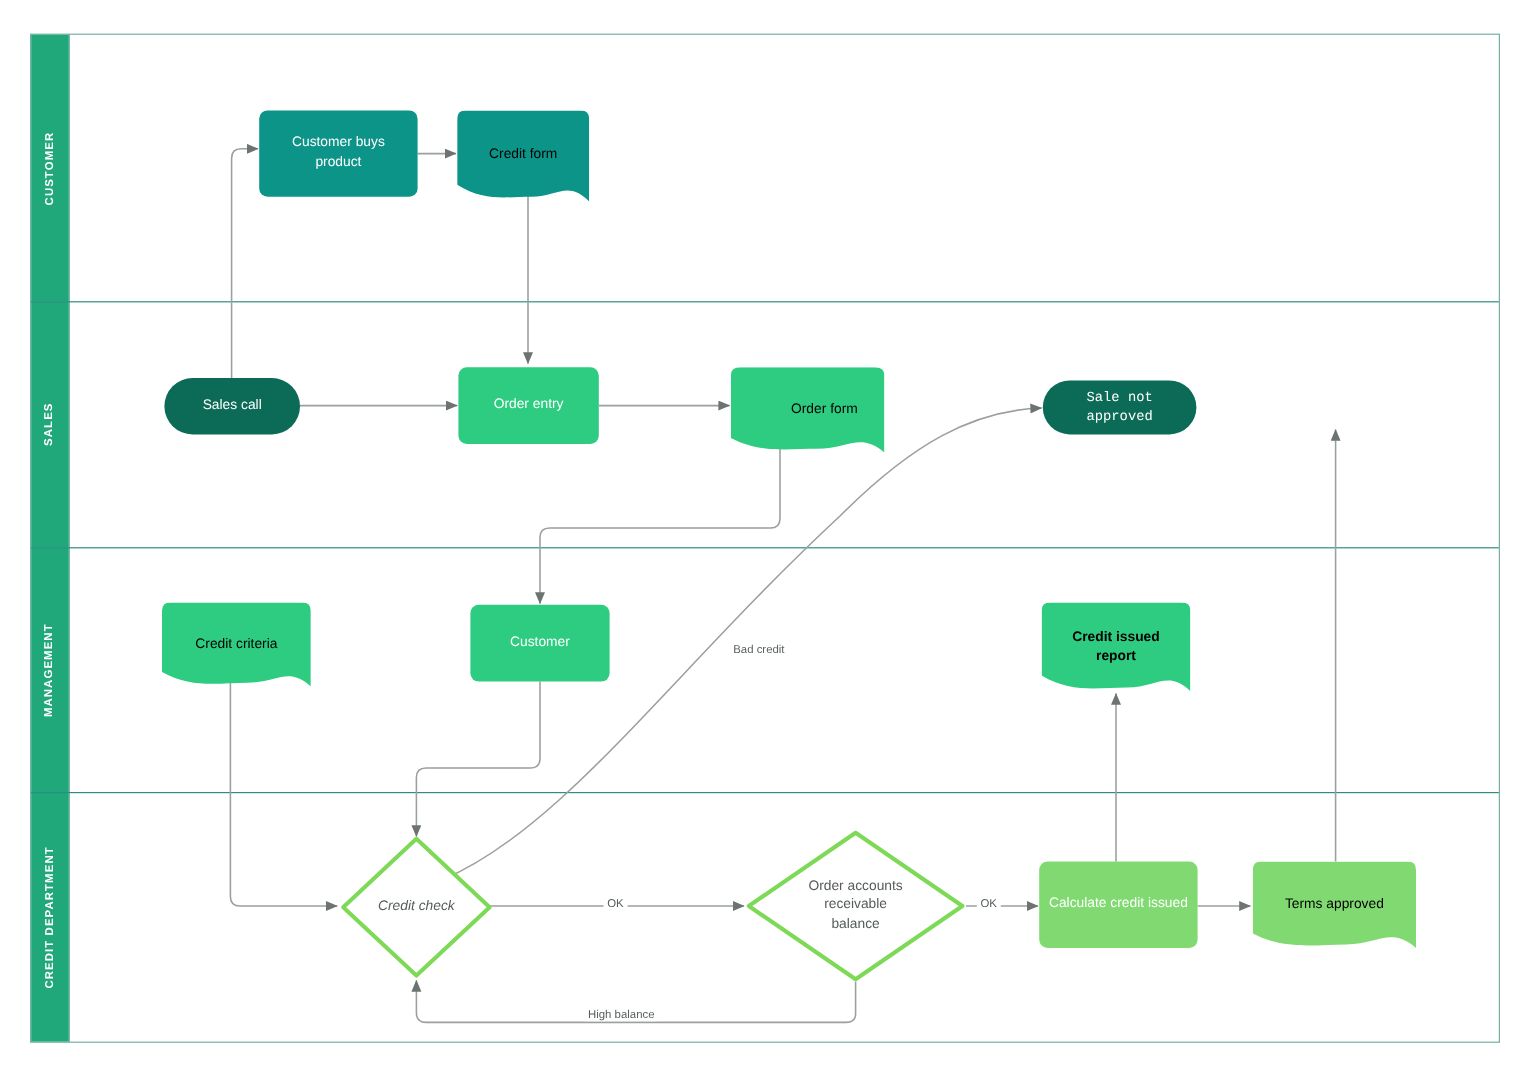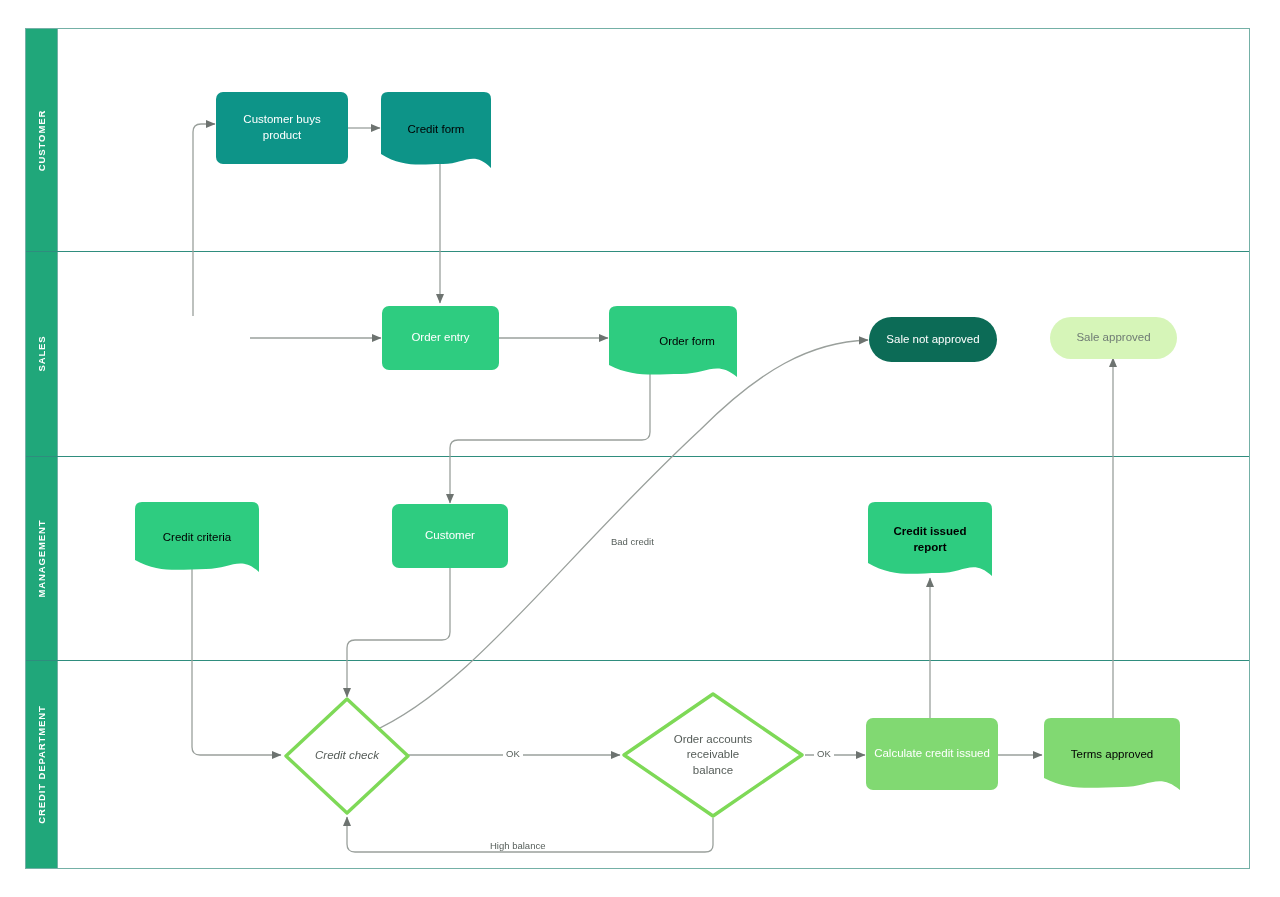--- a/index.html
+++ b/index.html
@@ -134,39 +134,39 @@
     <div class="cap">Customer buys product</div>
   </div>
 
   <div class="node doc" style="left:381px;top:92px;width:110px;height:76px;">
     <svg viewBox="0 0 110 76" preserveAspectRatio="none">
       <path d="M7,0 L103,0 Q110,0 110,7 L110,76 C92,58 84,72 62,72 C40,72 22,76 0,62 L0,7 Q0,0 7,0 Z" fill="#0d9488"></path>
     </svg>
     <div class="cap">Credit form</div>
   </div>
 
+  <div class="node pill c-darkteal" style="left:137px;top:315px;width:113px;height:47px;">
+    <div class="cap">Sales call</div>
+  </div>
 
   <div class="node proc c-green" style="left:382px;top:306px;width:117px;height:64px;">
     <div class="cap">Order entry</div>
   </div>
 
   <div class="node doc" style="left:609px;top:306px;width:128px;height:72px;padding-left:28px;">
     <svg viewBox="0 0 112 72" preserveAspectRatio="none">
       <path d="M7,0 L105,0 Q112,0 112,7 L112,71 C94,54 86,68 63,68 C41,68 22,72 0,59 L0,7 Q0,0 7,0 Z" fill="#2ecc80"></path>
     </svg>
     <div class="cap">Order form</div>
   </div>
 
-  <div class="node pill c-darkteal" style="left:869px;top:317px;width:128px;height:45px;">
+  <div class="node pill c-darkteal" style="left:869px;top:317px;width:128px;height:45px;font-family:Liberation Mono, monospace;">
     <div class="cap">Sale not approved</div>
   </div>
 
-  <div class="node pill c-paleg" style="left:1050px;top:317px;width:127px;height:42px;">
-    <div class="cap">Sale approved</div>
-  </div>
 
   <div class="node doc" style="left:135px;top:502px;width:124px;height:72px;">
     <svg viewBox="0 0 124 72" preserveAspectRatio="none">
       <path d="M7,0 L117,0 Q124,0 124,7 L124,70 C105,53 96,67 71,67 C47,67 25,72 0,58 L0,7 Q0,0 7,0 Z" fill="#2ecc80"></path>
     </svg>
     <div class="cap">Credit criteria</div>
   </div>
 
   <div class="node proc c-green" style="left:392px;top:504px;width:116px;height:64px;">
     <div class="cap">Customer</div>

